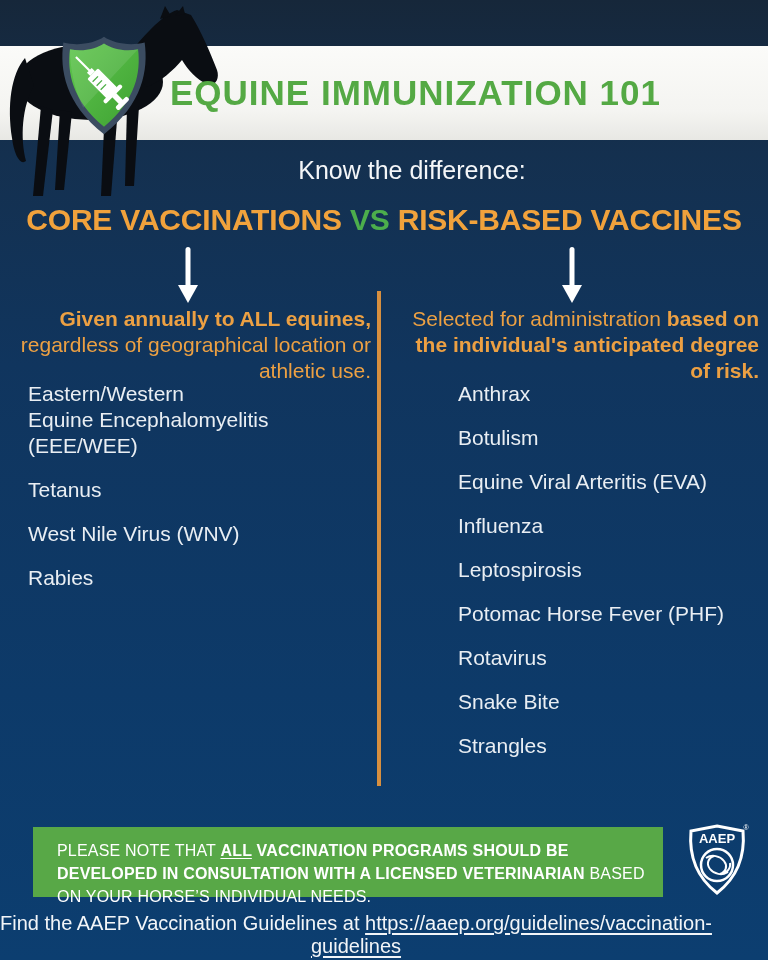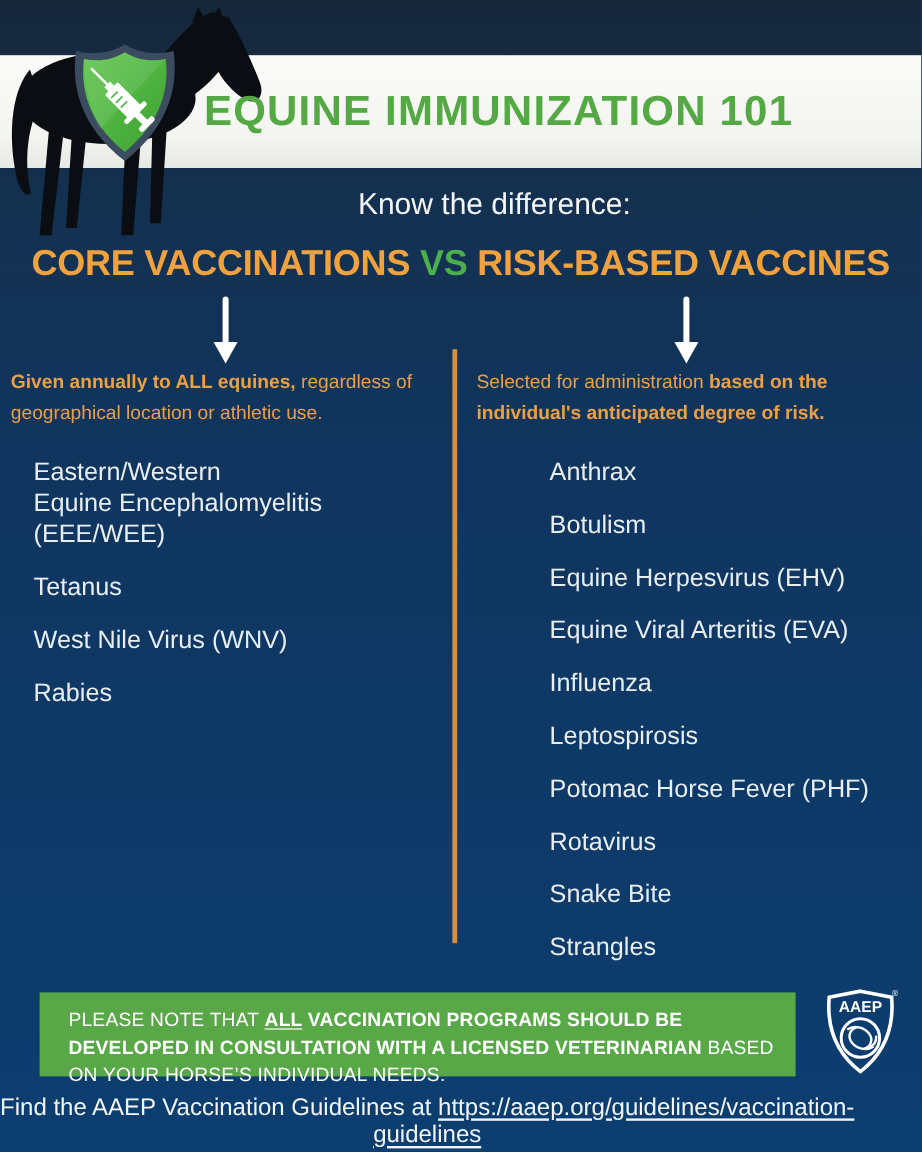--- a/index.html
+++ b/index.html
@@ -32,22 +32,22 @@
   }
   .headline .vs{ color:#4cae4c; }
   .arrow{ position:absolute; width:24px; height:58px; }
   .arrow.left{ left:176px; top:246px; }
   .arrow.right{ left:560px; top:246px; }
   .divider{
     position:absolute; left:377px; top:291px; width:4px; height:495px;
     background:#d78f3f;
   }
   .col-intro{
-    position:absolute; top:306px; width:362px; text-align:left;
-    font-size:16px; line-height:26px; color:#eca043;
+    position:absolute; top:306px; width:362px; text-align:right;
+    font-size:21px; line-height:26px; color:#eca043;
   }
   .col-intro.core{ left:9px; }
   .col-intro.risk{ left:397px; }
   .col-intro .b{ font-weight:bold; }
   .vax-list{ position:absolute; top:381px; color:#e9eef3; font-size:21px; }
   .vax-list.core{ left:28px; width:345px; }
   .vax-list.risk{ left:458px; width:300px; }
   .vax-item{ line-height:26px; margin-bottom:18px; white-space:pre-line; }
   .note-banner{
     position:absolute; left:33px; top:827px; width:630px; height:70px;
@@ -130,21 +130,20 @@
   <div class="vax-list core">
       <div class="vax-item">Eastern/Western
 Equine Encephalomyelitis (EEE/WEE)</div>
       <div class="vax-item">Tetanus</div>
       <div class="vax-item">West Nile Virus (WNV)</div>
       <div class="vax-item">Rabies</div>
     </div>
   <div class="vax-list risk">
       <div class="vax-item">Anthrax</div>
       <div class="vax-item">Botulism</div>
-      <div class="vax-item">Equine Herpesvirus (EHV)</div>
       <div class="vax-item">Equine Viral Arteritis (EVA)</div>
       <div class="vax-item">Influenza</div>
       <div class="vax-item">Leptospirosis</div>
       <div class="vax-item">Potomac Horse Fever (PHF)</div>
       <div class="vax-item">Rotavirus</div>
       <div class="vax-item">Snake Bite</div>
       <div class="vax-item">Strangles</div>
     </div>
 
   <div class="note-banner"><span>PLEASE NOTE THAT </span><span class="u">ALL</span><span class="b"> VACCINATION PROGRAMS SHOULD BE DEVELOPED IN CONSULTATION WITH A LICENSED VETERINARIAN </span><span>BASED ON YOUR HORSE’S INDIVIDUAL NEEDS.</span></div>

